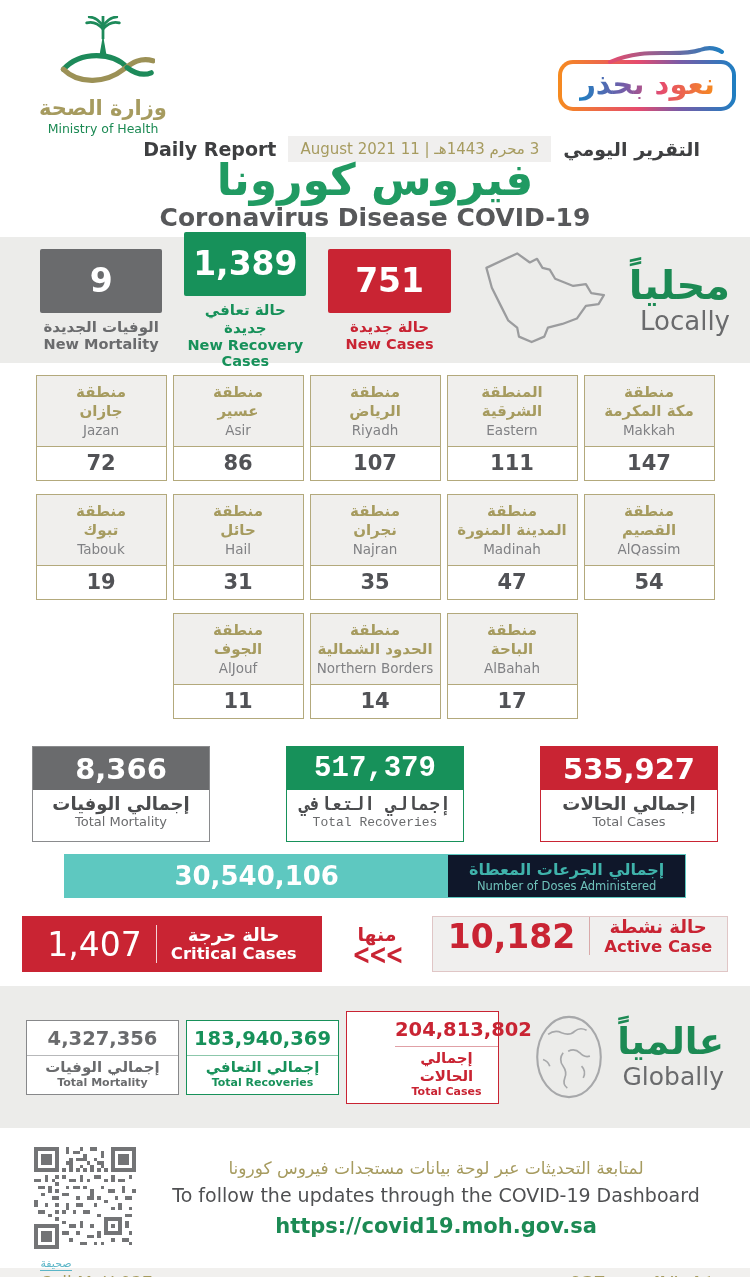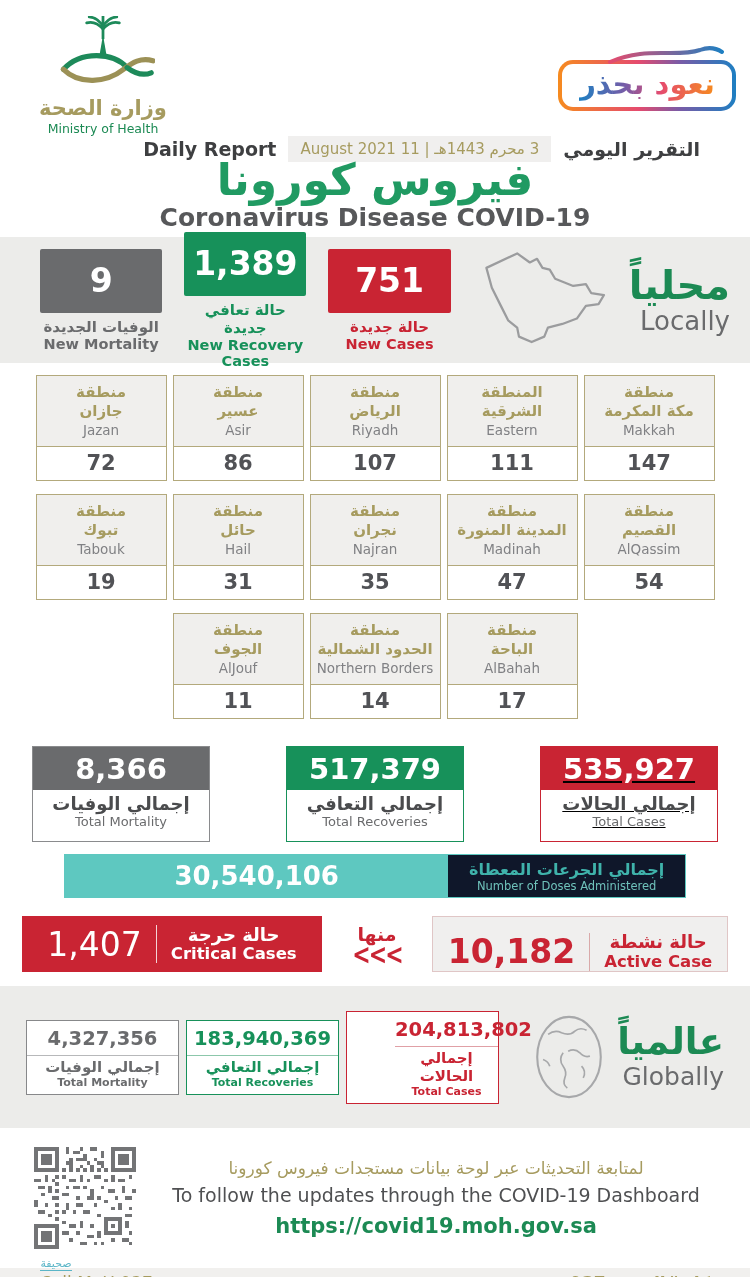--- a/index.html
+++ b/index.html
@@ -60,43 +60,43 @@
   .rval{text-align:center; font-size:21px; font-weight:bold; color:var(--num); padding:4px 0 5px; background:#fff;}
 
   
   .totals{display:flex; justify-content:space-between; padding:8px 32px 0; height:104px;}
   .tbox{width:178px; border:1px solid;}
   .tbox .tnum{height:43px; display:flex; align-items:center; justify-content:center; color:#fff; font-size:29px; font-weight:bold;}
   .tbox .tlbl{background:#fff; text-align:center; padding:3px 0 5px;}
   .tbox .tar{font-size:18px; font-weight:bold; color:#4a4b4d; direction:rtl;}
   .tbox .ten{font-size:13px; color:var(--gray);}
   .tb-gray{border-color:#8a8b8d;} .tb-gray .tnum{background:var(--gray);}
-  .tb-green{border-color:#17915a;} .tb-green .tnum{background:#17915a;}
-  .tb-red{border-color:var(--red);text-decoration:underline;} .tb-red .tnum{background:var(--red);}
+  .tb-green{border-color:#17915a;font-family:Liberation Mono, monospace;} .tb-green .tnum{background:#17915a;}
+  .tb-red{border-color:var(--red);} .tb-red .tnum{background:var(--red);}
 
   
   .doses{margin:12px 64px 0; height:44px; border:1px solid var(--teal); display:flex;}
   .doses .dnum{flex:1.62; background:var(--teal); color:#fff; font-size:26px; font-weight:bold;
                display:flex; align-items:center; justify-content:center;}
   .doses .dlbl{flex:1; background:#0f172a; display:flex; flex-direction:column; align-items:center; justify-content:center;}
   .doses .dar{font-size:16px; font-weight:bold; color:var(--teal-dk); direction:rtl;}
   .doses .den{font-size:11.5px; color:#6fc2bb;}
 
   
   .ca-row{display:flex; align-items:center; margin:18px 22px 0; height:56px; gap:8px;}
   .critical{width:300px; height:56px; background:var(--red); display:flex; align-items:center; justify-content:center; gap:14px;}
   .critical .cnum{color:#fff; font-size:33px; font-weight:normal;}
   .vdiv{width:1px; height:38px; background:rgba(255,255,255,.8);}
   .clbls{text-align:center; color:#fff;}
   .clbls .ar{font-size:18px; font-weight:bold; direction:rtl; line-height:1.1;}
   .clbls .en{font-size:16.5px; font-weight:600;}
   .ofwhich{flex:1; text-align:center; color:var(--red);}
   .ofwhich .m{font-size:19px; font-weight:bold; direction:rtl;}
   .ofwhich .a{font-size:22px; font-weight:bold; letter-spacing:-2px; transform:scaleY(1.3); line-height:.9;}
-  .active{width:296px; height:56px; background:#f0efee; border:1px solid #e0c6c6; display:flex; align-items:flex-end; justify-content:center; gap:14px;}
+  .active{width:296px; height:56px; background:#f0efee; border:1px solid #e0c6c6; display:flex; align-items:flex-start; justify-content:center; gap:14px;}
   .active .cnum{color:var(--red); font-size:33px; font-weight:bold;}
   .active .vdiv{background:#d9a9a9;}
   .active .clbls{color:var(--red);}
 
   
   .globally{height:142px; margin-top:14px; display:flex; align-items:center; padding:0 26px; gap:7px;}
   .gbox{width:153px; background:#fff; border:1.5px solid; text-align:center;}
   .gbox .gnum{font-size:19.5px; font-weight:bold; padding:6px 0 5px;}
   .gbox .glbl{border-top:1px solid; padding:2px 0 5px;}
   .gbox .gar{font-size:15px; font-weight:bold; direction:rtl;}

